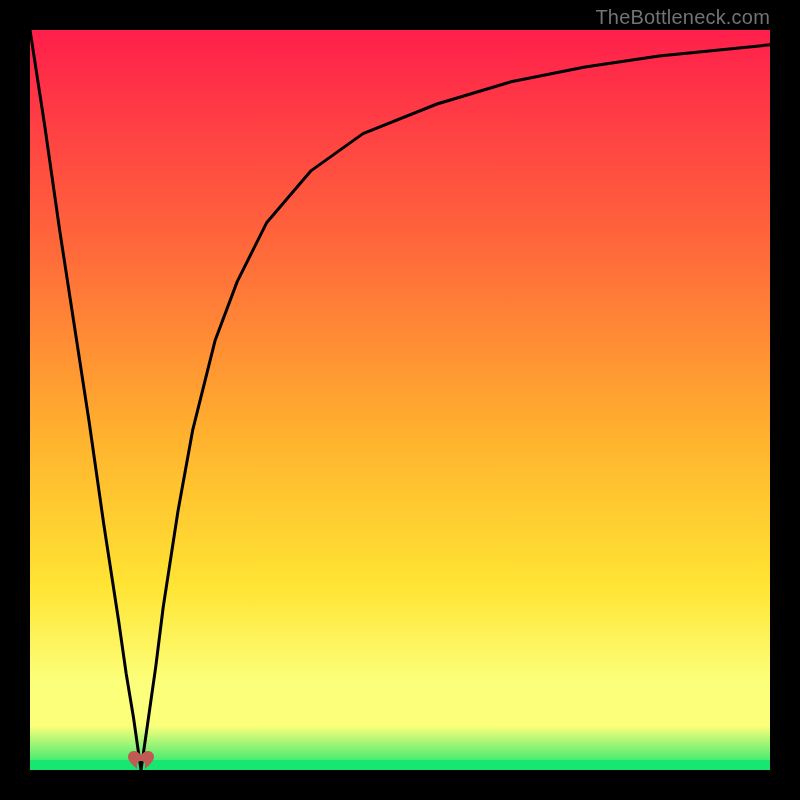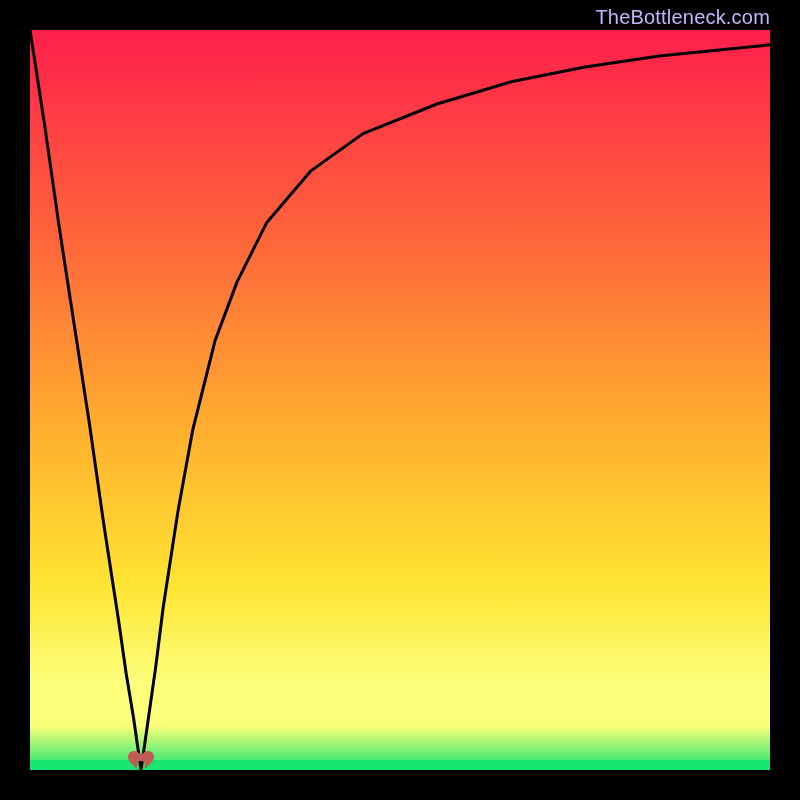--- a/index.html
+++ b/index.html
@@ -35,21 +35,21 @@
   .green-strip {
     position: absolute;
     left: 0;
     right: 0;
     bottom: 0;
     height: 10px;
     background: var(--c-bottom);
   }
   .watermark {
     position: absolute;
-    color: #c4b5fd;
+    color: #737373;
     font-size: 20px;
     font-weight: 500;
     letter-spacing: 0.2px;
     user-select: none;
   }
   svg.curve {
     position: absolute;
     left: 0;
     top: 0;
   }

